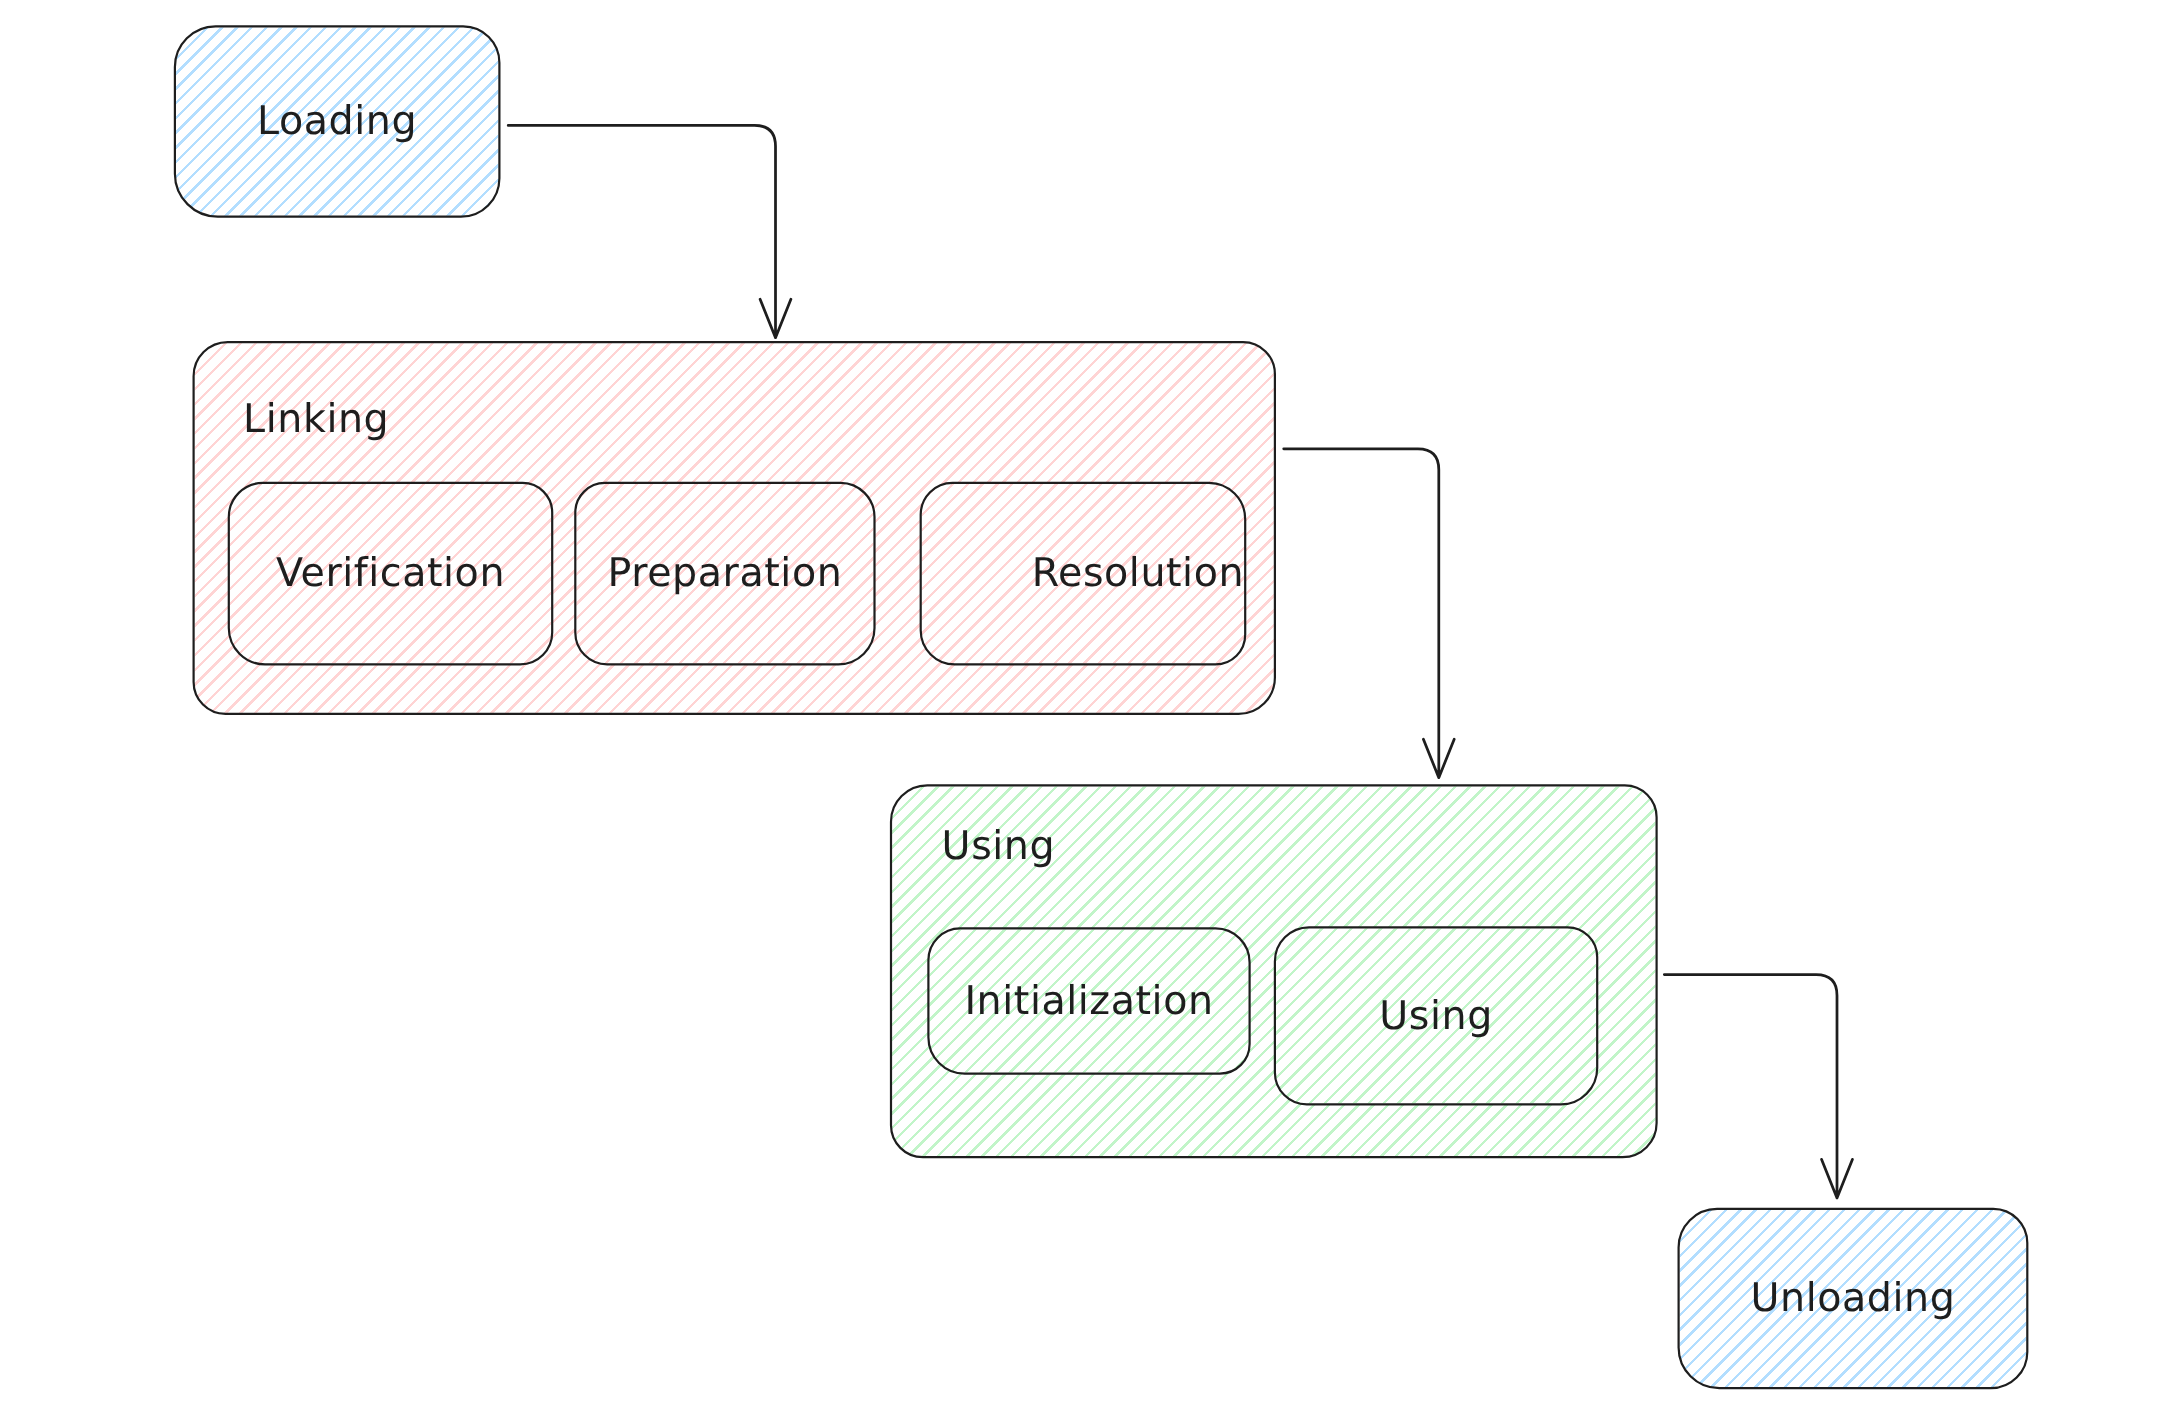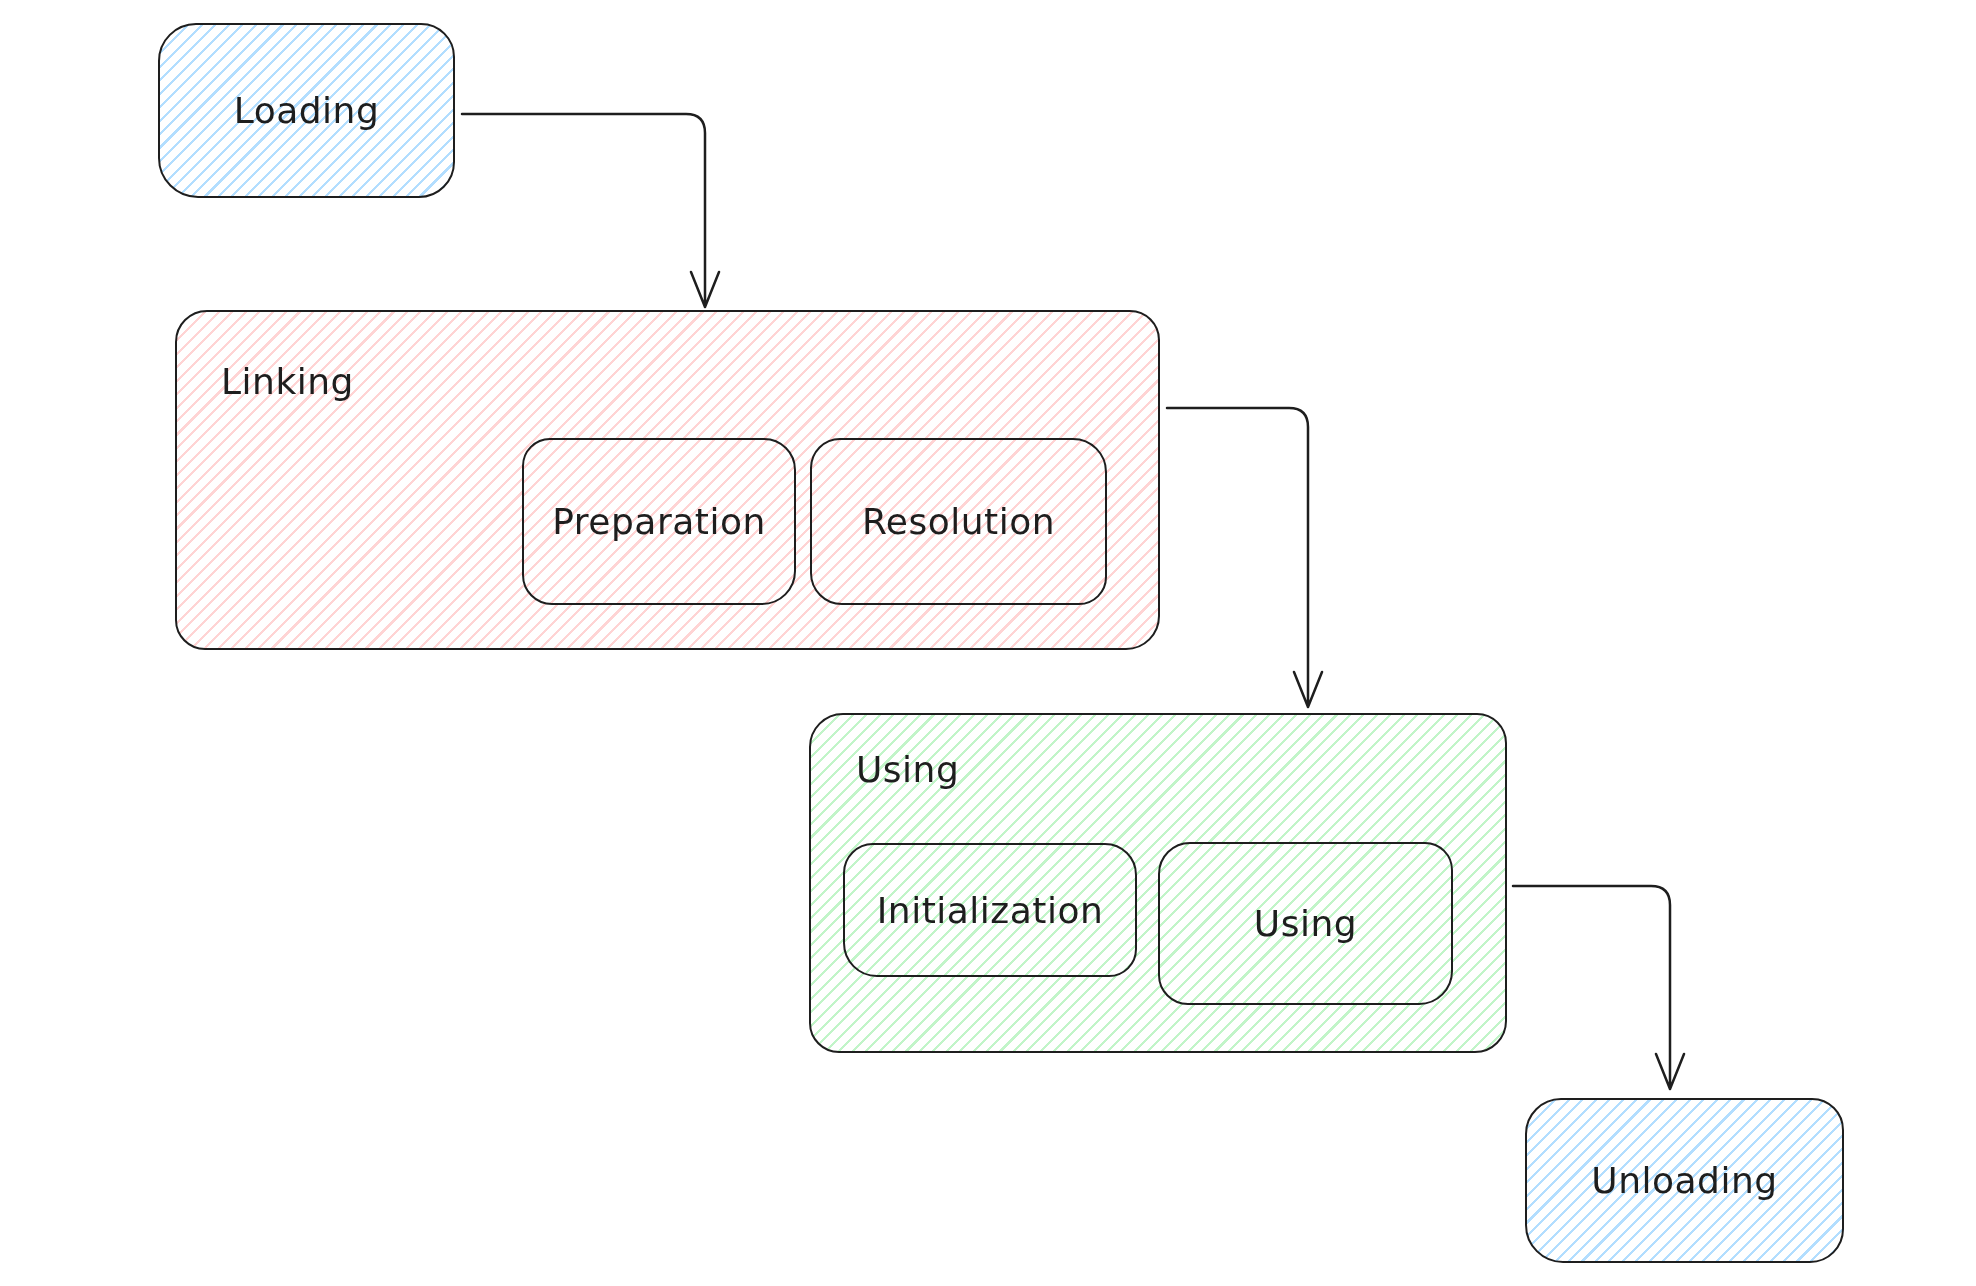--- a/index.html
+++ b/index.html
@@ -47,24 +47,27 @@
 
 <div class="canvas">
 
   <div class="node hatch-blue" style="left:158px; top:23px; width:297px; height:175px; border-radius:38px 34px 36px 40px;">
     <span>Loading</span>
   </div>
 
   <div class="group hatch-red" style="left:175px; top:310px; width:985px; height:340px; border-radius:32px 30px 34px 30px;"></div>
   <div class="group-title" style="left:221px; top:362px;">Linking</div>
 
+  <div class="node hatch-red" style="left:207px; top:438px; width:296px; height:167px; border-radius:32px 28px 30px 34px;">
+    <span>Verification</span>
+  </div>
   <div class="node hatch-red" style="left:522px; top:438px; width:274px; height:167px; border-radius:28px 32px 34px 30px;">
     <span>Preparation</span>
   </div>
-  <div class="node hatch-red" style="left:810px; top:438px; width:297px; height:167px; border-radius:30px 34px 28px 32px;">
+  <div class="node hatch-red" style="left:836px; top:438px; width:297px; height:167px; border-radius:30px 34px 28px 32px;justify-content:flex-end;">
     <span>Resolution</span>
   </div>
 
   <div class="group hatch-green" style="left:809px; top:713px; width:698px; height:340px; border-radius:34px 30px 32px 30px;"></div>
   <div class="group-title" style="left:856px; top:750px;">Using</div>
 
   <div class="node hatch-green" style="left:843px; top:843px; width:294px; height:134px; border-radius:30px 32px 28px 34px;">
     <span>Initialization</span>
   </div>
   <div class="node hatch-green" style="left:1158px; top:842px; width:295px; height:163px; border-radius:32px 28px 34px 30px;">

